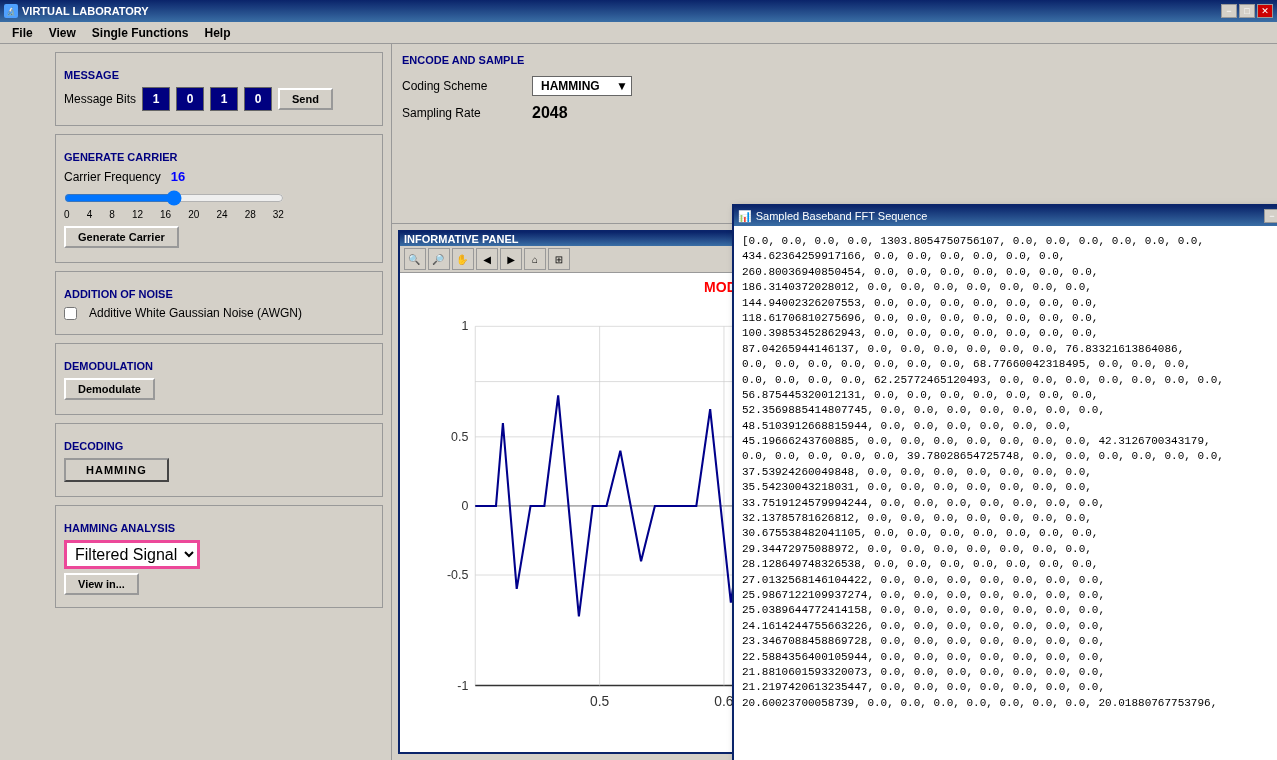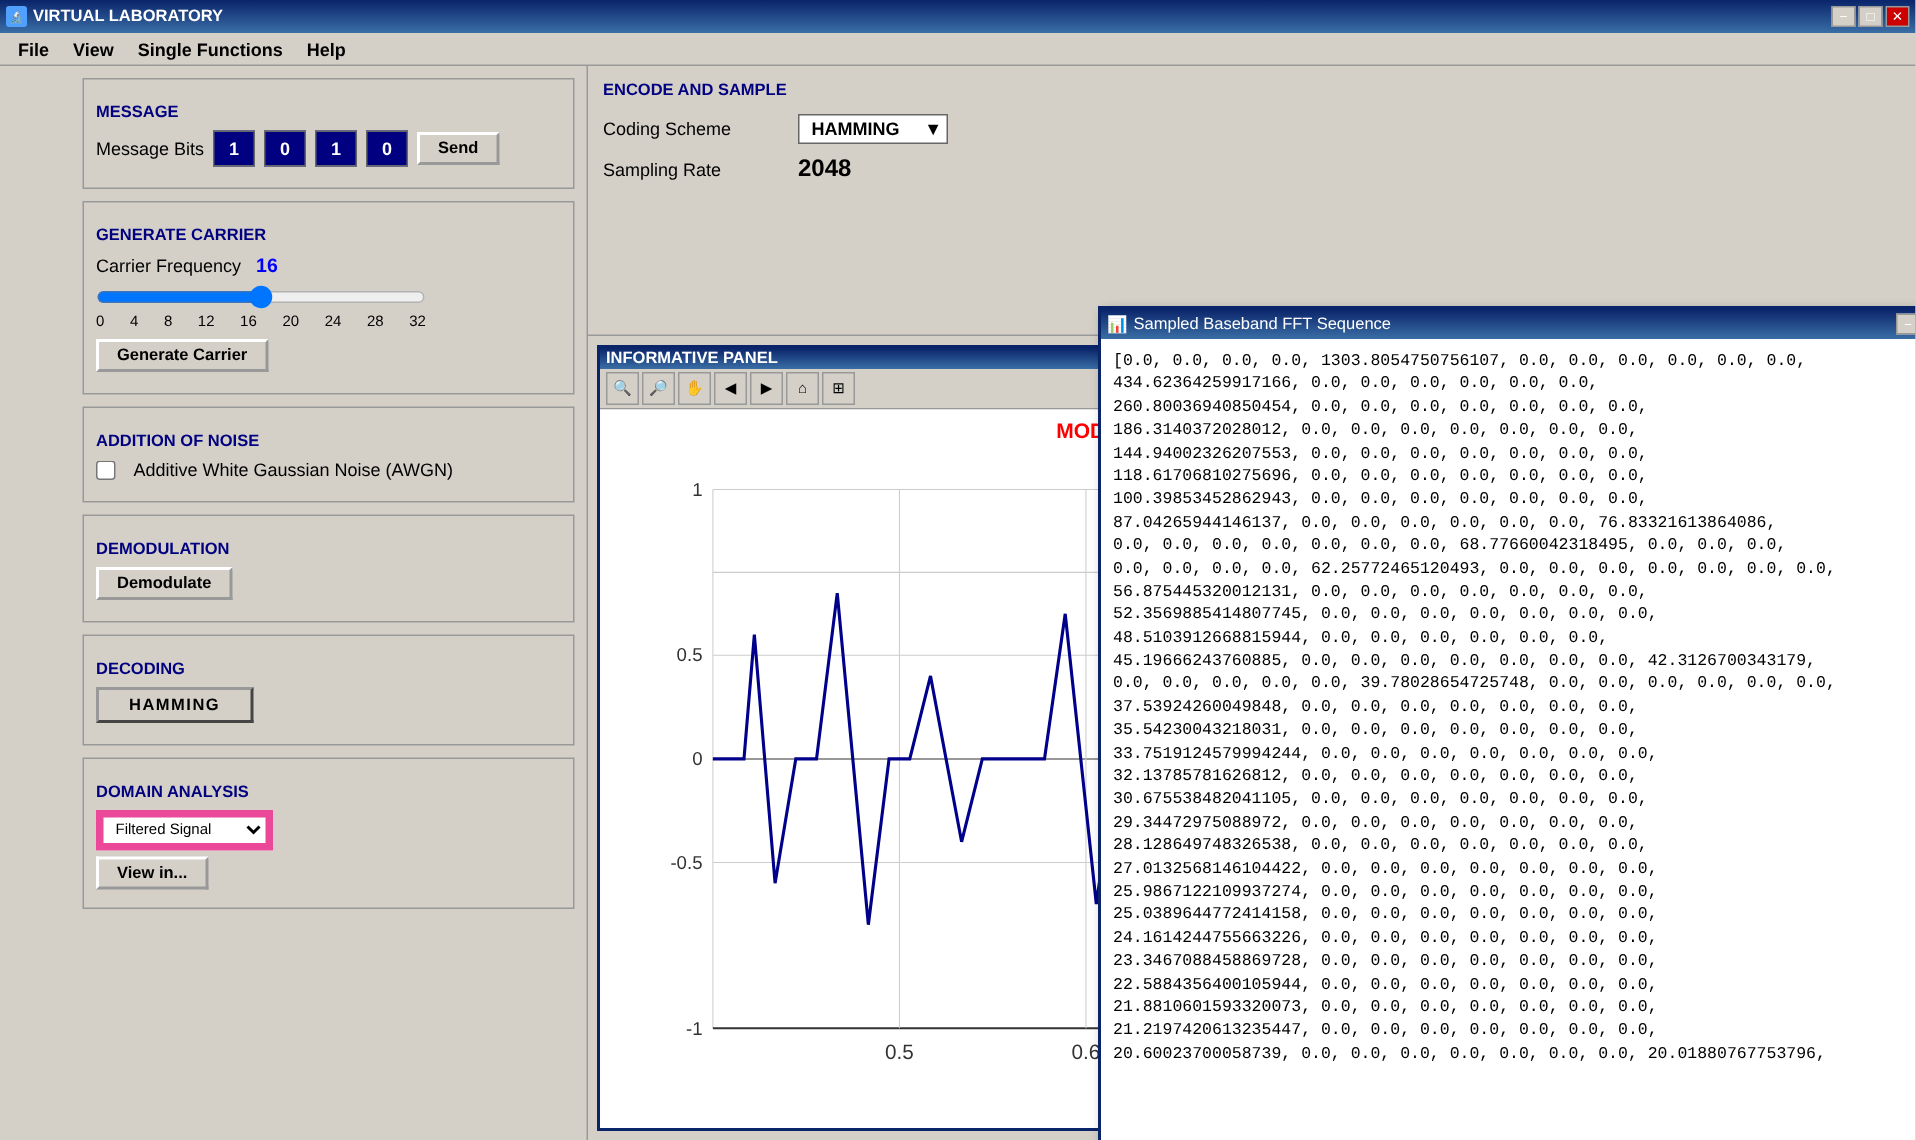--- a/index.html
+++ b/index.html
@@ -312,23 +312,23 @@
 
     .view-in-row {
       display: flex;
       align-items: center;
       gap: 4px;
       margin-bottom: 4px;
     }
 
     .filtered-dropdown {
       background: white;
-      border: 5px solid #ec4899;
-      padding: 2px 20px 2px 4px;
-      font-size: 10px;
+      border: 3px solid #ec4899;
+      padding: 2px 3px 2px 4px;
+      font-size: 16px;
       cursor: pointer;
     }
 
     
     ::-webkit-scrollbar { width: 14px; }
     ::-webkit-scrollbar-track { background: #d4d0c8; }
     ::-webkit-scrollbar-thumb { background: #a0a0a0; border: 2px solid #d4d0c8; }
   </style>
 </head>
 <body>
@@ -409,21 +409,21 @@
     </div>
 
     <div class="section-box">
       <div class="section-title">DECODING</div>
       <div class="row">
         <button class="decode-btn" style="font-weight:bold; letter-spacing:1px; padding: 4px 20px; background:#d4d0c8; border:2px outset #999;">HAMMING</button>
       </div>
     </div>
 
     <div class="section-box domain-section">
-      <div class="section-title">DOMAIN ANALYSIS</div>
+      <div class="section-title">HAMMING ANALYSIS</div>
       <div class="view-in-row">
         <select class="filtered-dropdown">
           <option>Filtered Signal</option>
         </select>
       </div>
       <div class="view-in-row">
         <button class="view-btn">View in...</button>
       </div>
     </div>
 

